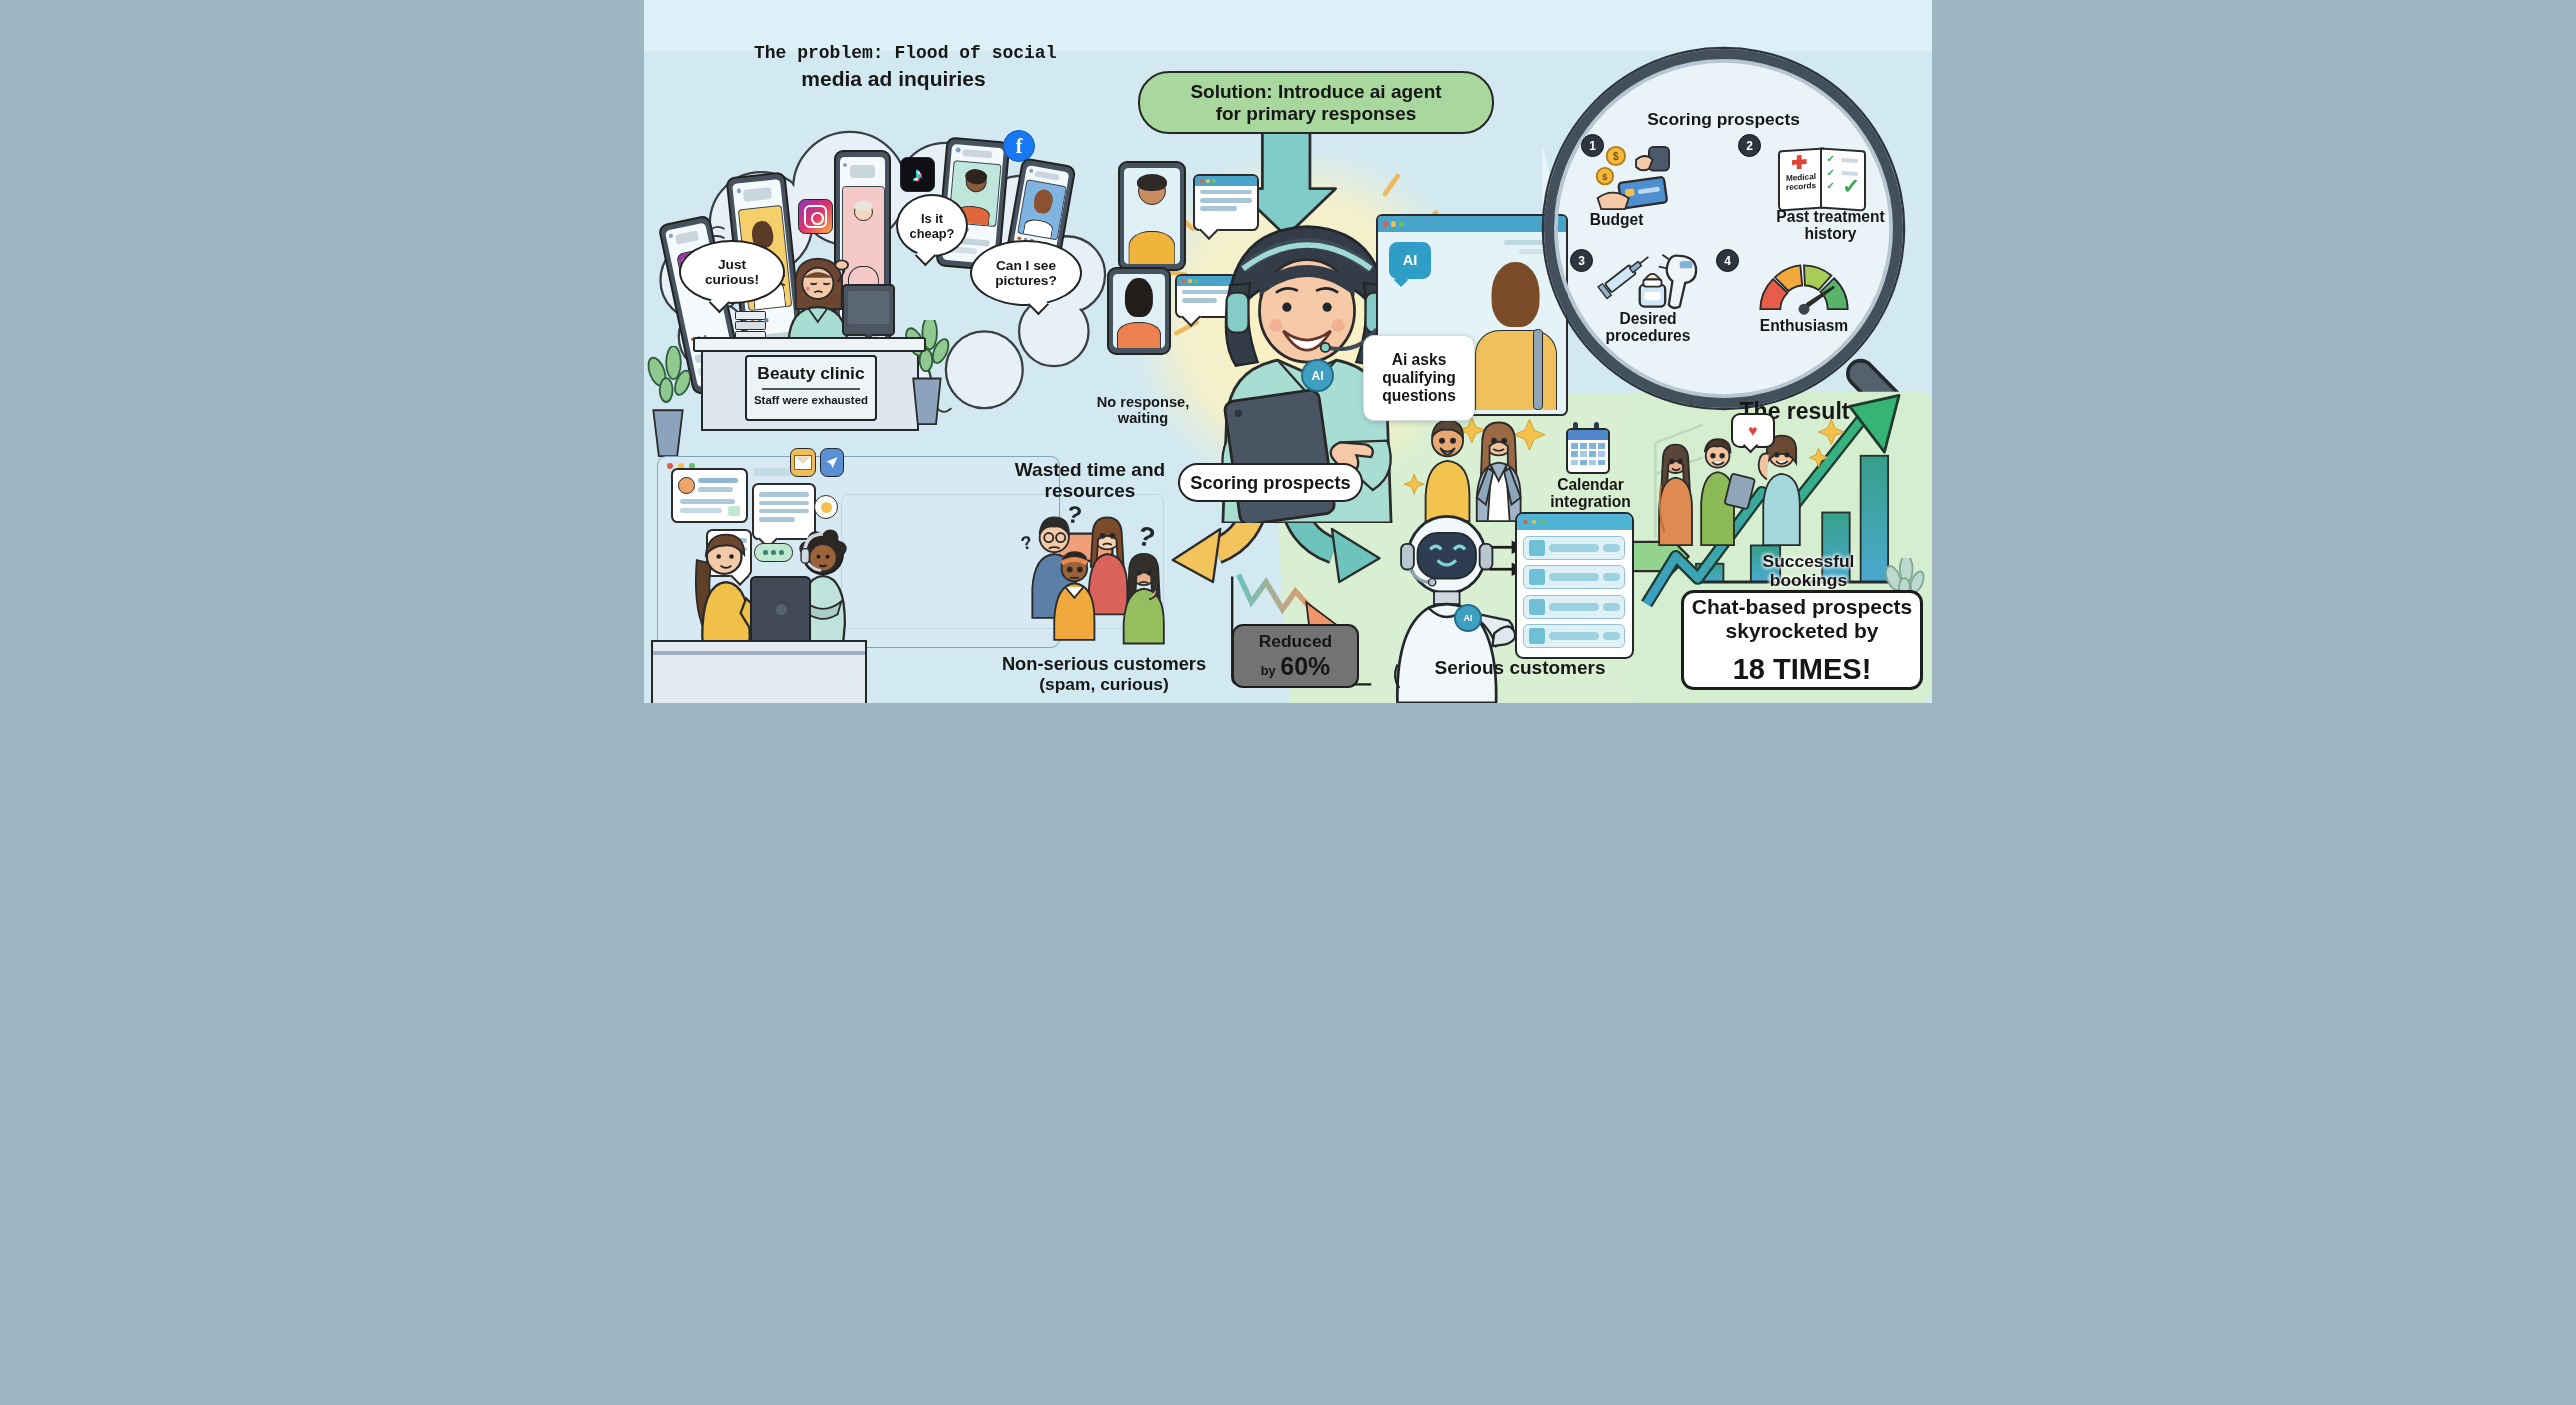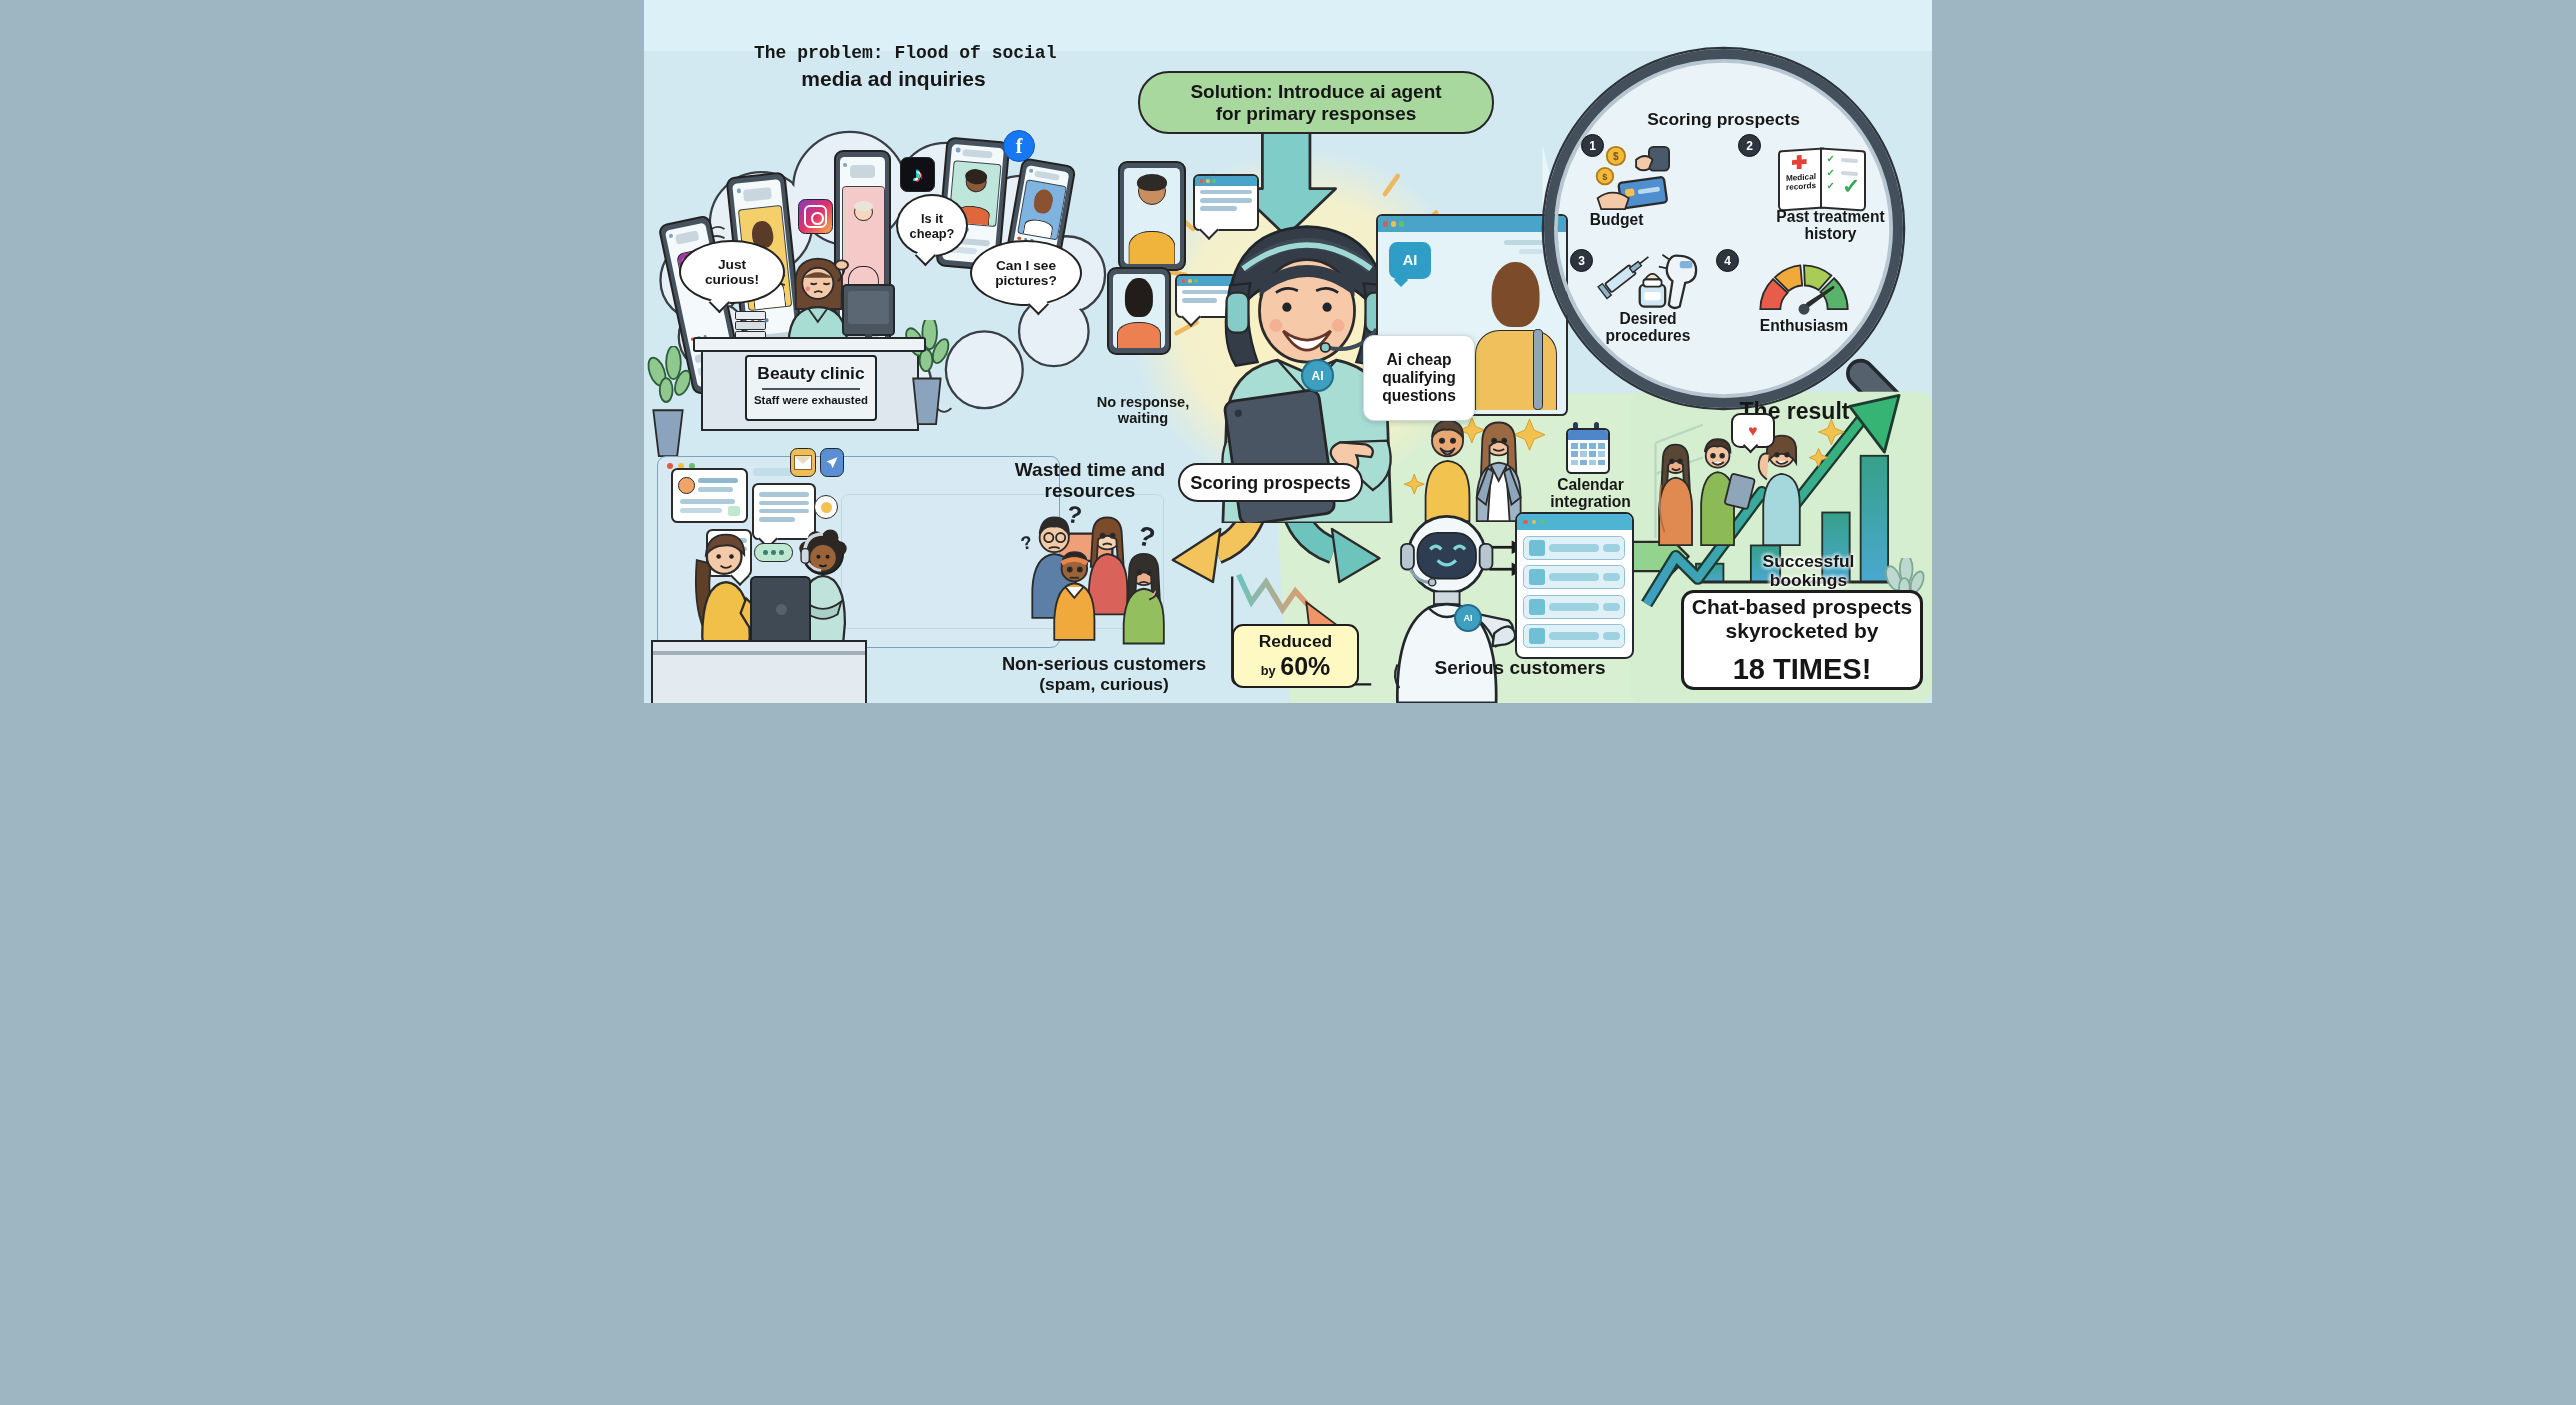--- a/index.html
+++ b/index.html
@@ -38,21 +38,21 @@
   .cwin .ln{margin:3.7px 8% 0;height:4.6px;background:#a9c6d8;border-radius:2.7px;}
   .cwin .ln.s{width:60%;}
   .cwin .tail{position:absolute;left:12%;bottom:-8.2px;width:12px;height:12px;background:#fff;border-right:2.3px solid #2b2b2b;border-bottom:2.3px solid #2b2b2b;transform:rotate(45deg);}
   .sq-icon{position:absolute;z-index:4;border-radius:7.3px;border:1.8px solid #20262b;display:flex;align-items:center;justify-content:center;}
   .lensrim{position:absolute;left:900px;top:49px;width:359px;height:359px;border-radius:50%;z-index:5;
     border:10px solid #43505c;box-sizing:border-box;box-shadow:inset 0 0 0 3.7px #b7c6d0,0 0 0 2.3px #2c333b;pointer-events:none;}
   .badge-num{position:absolute;z-index:5;width:21px;height:21px;border-radius:50%;background:#2e353f;color:#fff;
     display:flex;align-items:center;justify-content:center;font-weight:800;font-size:12px;border:1.4px solid #11151a;}
   .whitebox{position:absolute;z-index:6;background:#fff;border:3.2px solid #1d1d1d;border-radius:12.8px;
     display:flex;flex-direction:column;align-items:center;justify-content:center;font-weight:800;}
-  .yellowbox{position:absolute;z-index:6;background:#fef9c3;border:2.7px solid #1d1d1d;border-radius:11px;
+  .yellowbox{position:absolute;z-index:6;background:#737373;border:2.7px solid #1d1d1d;border-radius:11px;
     display:flex;flex-direction:column;align-items:center;justify-content:center;font-weight:800;}
   .softbubble{position:absolute;z-index:6;background:#fff;border-radius:11px;border:1.4px solid #d4dade;
     box-shadow:0 1.8px 5.5px rgba(60,90,110,.25);display:flex;flex-direction:column;align-items:center;justify-content:center;font-weight:800;}
   .deskfront{position:absolute;z-index:4;background:#dde7ed;border:2.3px solid #23282d;}
   .sign{position:absolute;z-index:5;background:#eef3f6;border:2.3px solid #1f2428;border-radius:3.7px;text-align:center;font-weight:800;}
   .qmark{position:absolute;z-index:6;font-weight:800;color:#20262c;}
   .brow{position:absolute;background:#dff0f6;border:1.8px solid #8fc2d4;border-radius:5.5px;display:flex;align-items:center;gap:4.6px;padding:2.7px 4.6px;box-sizing:border-box;}
   .brow .bl{width:15.6px;height:100%;background:#6fc0d4;border-radius:2.7px;}
   .brow .bp{flex:1;height:8.2px;background:#9fd2e0;border-radius:4.6px;}
   .mini-ai{border-radius:50%;background:#3e9fc0;border:2.3px solid #246e8d;color:#fff;display:flex;align-items:center;justify-content:center;font-weight:800;position:absolute;z-index:5;}
@@ -459,21 +459,21 @@
     <div style="position:absolute;right:3.7px;top:42px;width:93px;height:152px;">
       <div class="mhead" style="--skin:#f2c39e;--hair:#7c4b2a;width:44%;top:6%;">
           <div class="mhair long"></div>
         </div>
       <div class="mbody" style="background:#f0c05c;width:86%;height:52%;border-radius:30% 30% 0 0;"></div>
       <div style="position:absolute;left:68%;bottom:0;width:9%;height:52%;background:#8fa6b8;border:1.8px solid #2b2b2b;border-radius:4.6px;"></div>
     </div>
   </div>
   <div class="softbubble" style="left:719px;top:335px;width:110px;height:84px;">
     <div style="font-size:15.6px;line-height:1.15;text-align:center;">
-      <span>Ai cheap</span><br>
+      <span>Ai asks</span><br>
       <span>qualifying</span><br>
       <span>questions</span>
     </div>
   </div>
 
   <div class="lensrim"></div>
   <div class="tx" style="left:988px;top:110px;width:183px;font-size:17.4px;z-index:5;">Scoring prospects</div>
 
   <div class="badge-num" style="left:937px;top:134px;">
       <span>1</span>

